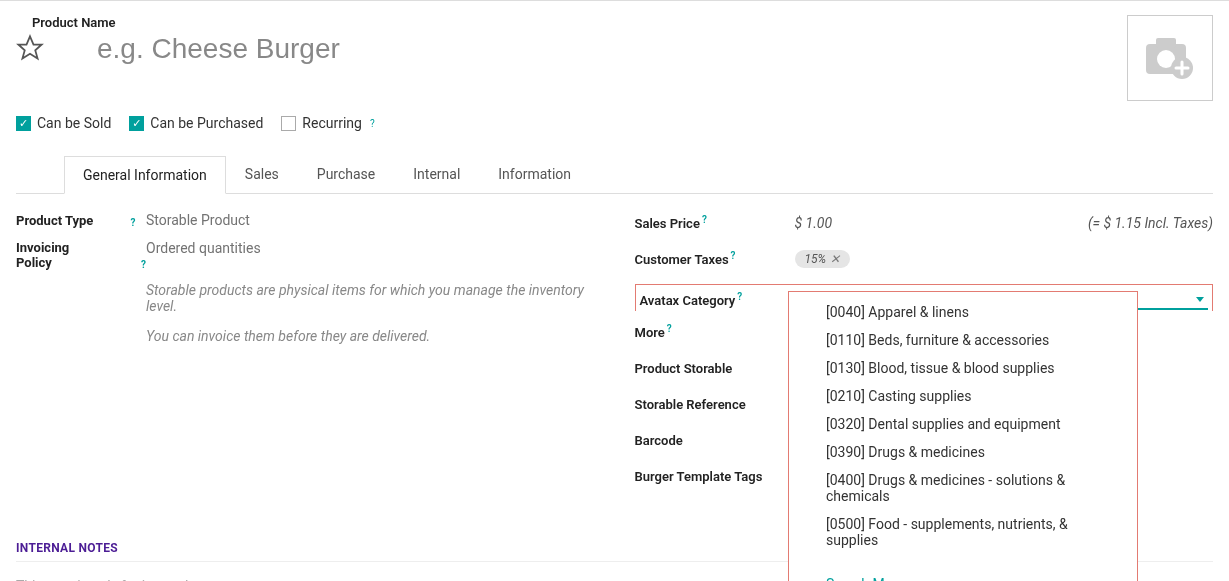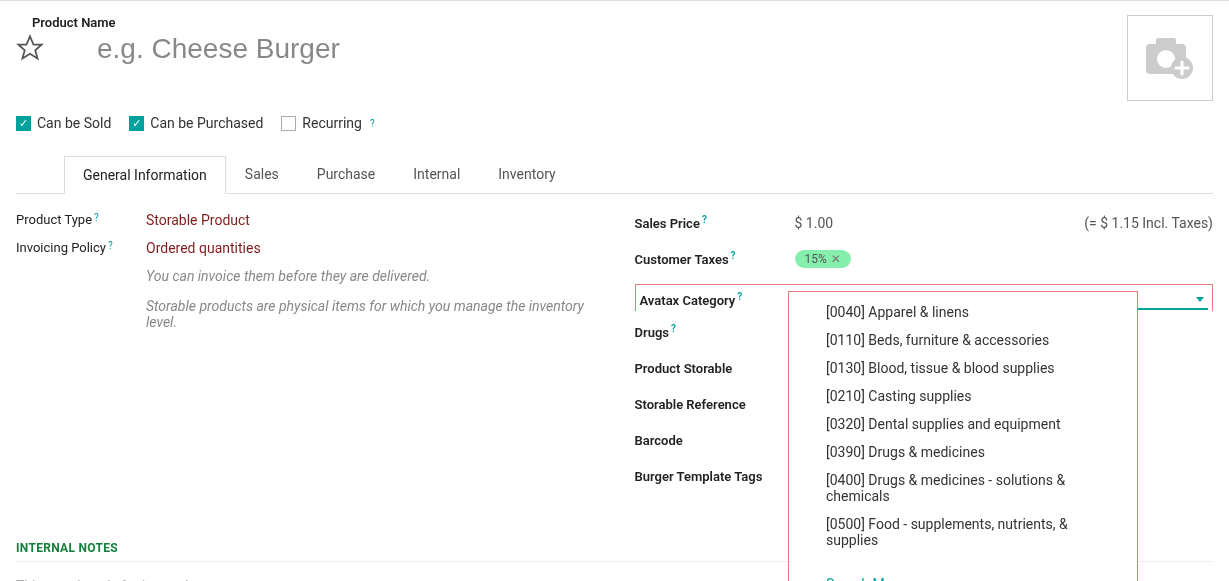--- a/index.html
+++ b/index.html
@@ -46,28 +46,28 @@
     padding: 10px 18px; font-size: 14px; color: #555;
     border: 1px solid transparent; cursor: pointer;
   }
   .tab.active {
     border: 1px solid #ddd; border-bottom: 1px solid #fff;
     position: relative; top: 1px; color: #222;
   }
   .content { display: flex; margin-top: 18px; gap: 40px; }
   .col { flex: 1; }
   .row { display: flex; margin-bottom: 12px; }
-  .row .lbl { width: 130px; font-weight: 400; color: #222; font-size: 13px; display: flex; align-items: flex-start; }
-  .row .val { flex: 1; color: #7f1d1d; }
+  .row .lbl { width: 130px; font-weight: 700; color: #222; font-size: 13px; display: flex; align-items: flex-end; gap: 35px; }
+  .row .val { flex: 1; color: #737373; }
   .desc { color: #888; font-style: italic; margin-bottom: 14px; margin-left: 130px; }
   .row-r { display: flex; align-items: center; margin-bottom: 14px; min-height: 22px; }
   .row-r .lbl { width: 160px; font-weight: 600; color: #222; font-size: 13px; }
-  .row-r .val { flex: 1; color: #555; display: flex; align-items: center; gap: 8px; }
+  .row-r .val { flex: 1; color: #555; display: flex; align-items: center; gap: 8px; font-style: italic; }
   .tax-pill {
-    background: #86efac; border-radius: 12px; padding: 2px 10px;
+    background: #e5e5e5; border-radius: 12px; padding: 2px 10px;
     font-size: 12px; color: #555; display: inline-flex; align-items: center; gap: 4px;
   }
   .tax-pill .x { cursor: pointer; color: #777; font-size: 12px; }
   .incl { color: #555; }
   .avatax-row-wrap { border: 1px solid #e37b72; border-bottom: none; padding: 4px 4px 0 4px; }
   .avatax-input-line {
     border-bottom: 2px solid #00a09d; height: 20px; width: 100%;
     display: flex; justify-content: flex-end; align-items: center;
   }
   .caret-down {
@@ -78,21 +78,21 @@
   .dropdown {
     position: absolute; left: 788px; top: 290px;
     width: 350px; border: 1px solid #e37b72; background: #fff;
     padding: 6px 17px;
   }
   .dd-item {
     padding: 6px 20px; color: #333; font-size: 14px; cursor: pointer;
   }
   .dd-more { padding: 6px 20px; color: #00a09d; cursor: pointer; margin-top: 16px; }
   .section-head {
-    font-size: 12px; font-weight: 700; color: #15803d; letter-spacing: 0.3px;
+    font-size: 12px; font-weight: 700; color: #4c1d95; letter-spacing: 0.3px;
     border-bottom: 1px solid #eee; padding-bottom: 6px; margin-top: 40px;
   }
   .note { color: #aaa; font-size: 14px; margin-top: 16px; }
   .right-col-wrap { position: relative; }
 </style>
 </head>
 <body>
 
 <div class="page">
   <div class="top-row">
@@ -132,41 +132,41 @@
       <span>Recurring</span>
       <span class="q">?</span>
     </label>
   </div>
 
   <div class="tabs">
     <div class="tab active">General Information</div>
     <div class="tab">Sales</div>
     <div class="tab">Purchase</div>
     <div class="tab">Internal</div>
-    <div class="tab">Inventory</div>
+    <div class="tab">Information</div>
   </div>
 
   <div class="content">
     <div class="col">
       <div class="row">
         <div class="lbl">
           <span>Product Type</span>
             <span class="q">?</span>
         </div>
         <div class="val">Storable Product</div>
       </div>
       <div class="row">
         <div class="lbl">
           <span>Invoicing Policy</span>
             <span class="q">?</span>
         </div>
         <div class="val">Ordered quantities</div>
       </div>
+      <div class="desc">Storable products are physical items for which you manage the inventory level.</div>
       <div class="desc">You can invoice them before they are delivered.</div>
-      <div class="desc">Storable products are physical items for which you manage the inventory level.</div>
     </div>
 
     <div class="col right-col-wrap">
       <div class="row-r">
         <div class="lbl">
           <span>Sales Price</span><span class="q">?</span>
         </div>
         <div class="val">
           <span>$ 1.00</span>
           <span style="flex:1"></span>
@@ -193,21 +193,21 @@
           <div class="val">
             <div class="avatax-input-line">
               <span class="caret-down"></span>
             </div>
           </div>
         </div>
       </div>
 
       <div class="row-r" style="margin-top:10px;">
         <div class="lbl">
-          <span>Drugs</span><span class="q">?</span>
+          <span>More</span><span class="q">?</span>
         </div>
         <div class="val"></div>
       </div>
       <div class="row-r">
         <div class="lbl">Product Storable</div>
         <div class="val"></div>
       </div>
       <div class="row-r">
         <div class="lbl">Storable Reference</div>
         <div class="val"></div>

